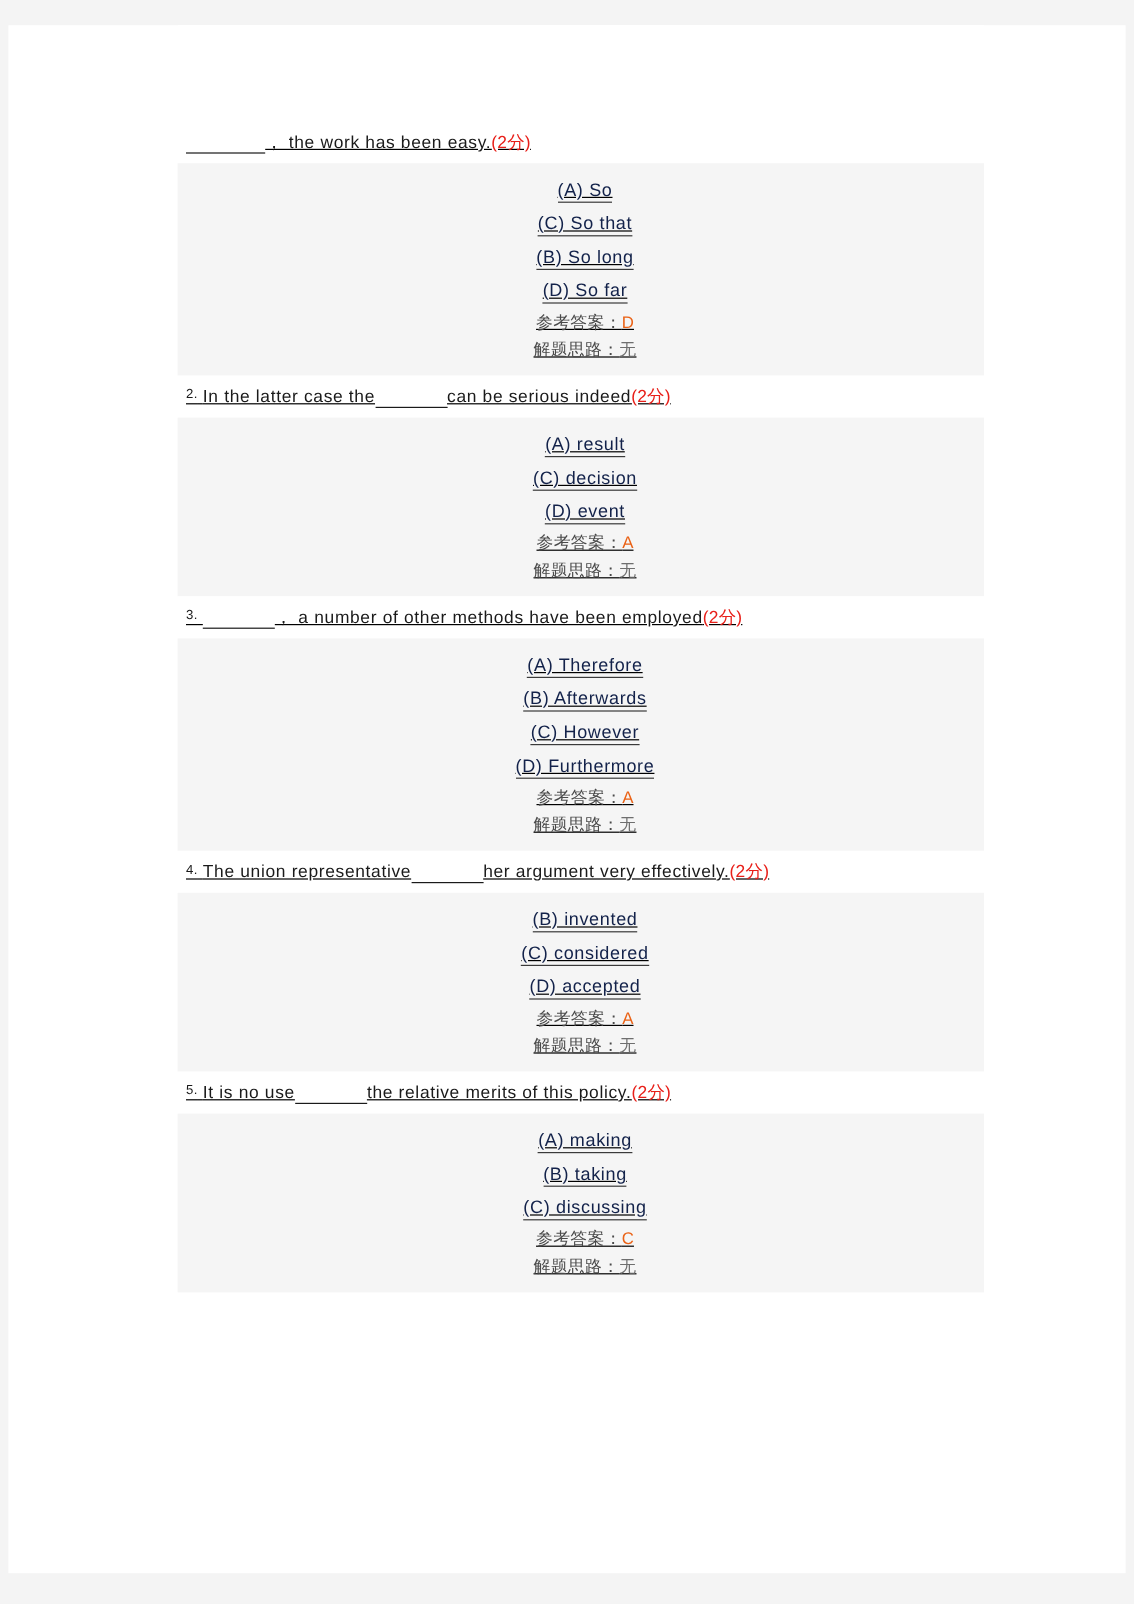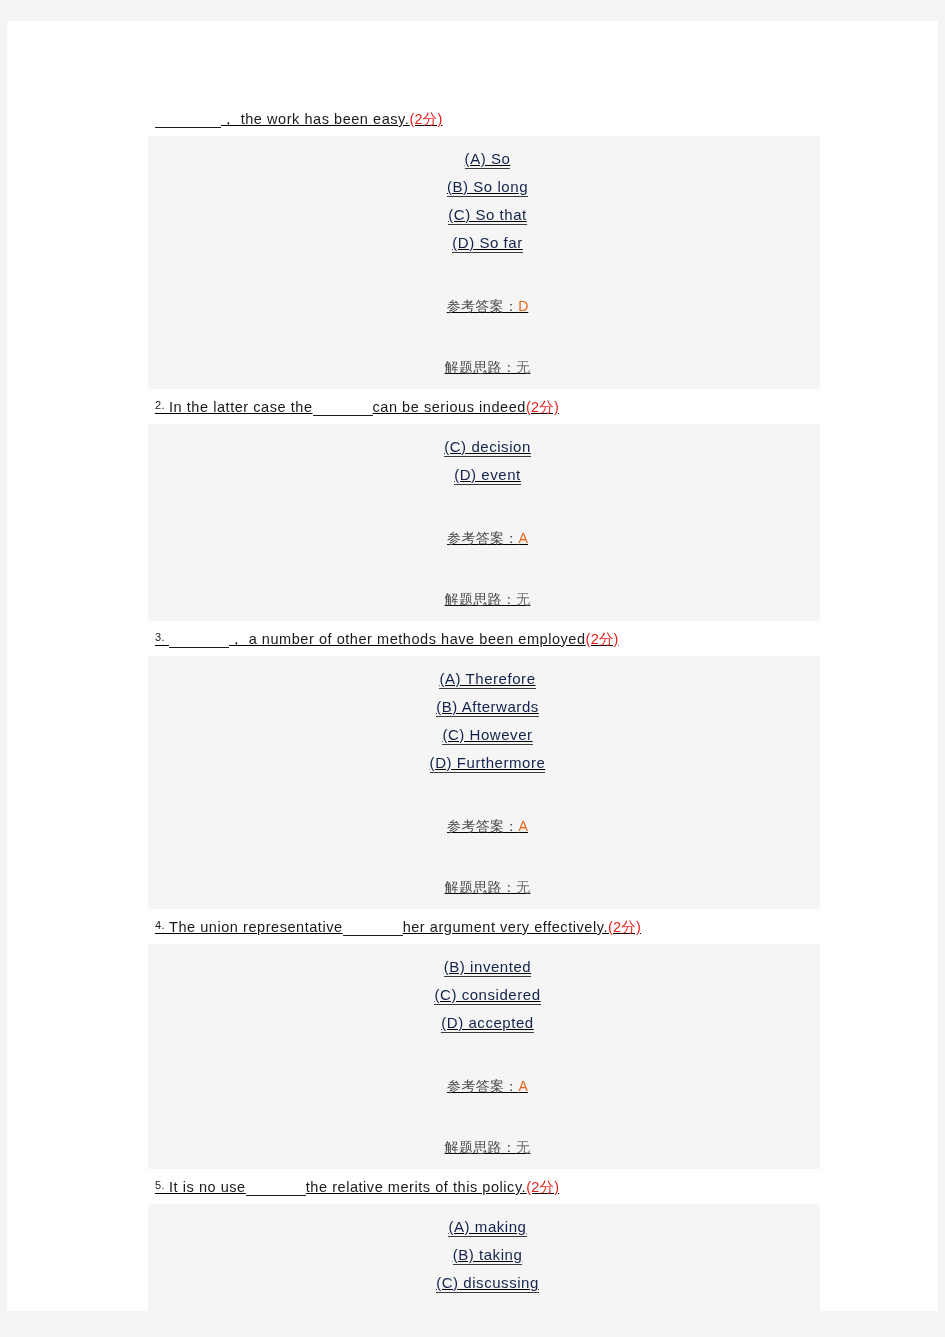--- a/index.html
+++ b/index.html
@@ -82,21 +82,20 @@
     border-bottom: 1.4px solid #3a3a3a;
     padding-bottom: 1px;
   }
 
   .meta {
     font-size: 14px;
     line-height: 23px;
     color: #4a4a4a;
     letter-spacing: .3px;
     white-space: nowrap;
-    margin-top: 38px;
   }
   .meta:first-of-type {
     margin-top: 7px;
   }
   .ansval {
     color: #ea6216;
     font-family: "Liberation Sans", "DejaVu Sans", sans-serif;
     letter-spacing: 0;
   }
   .metaval {
@@ -104,28 +103,29 @@
   }
 </style>
 </head>
 <body>
 
 <div id="page">
   <div id="content">
       <div class="stem stem-first"><span class="blank" style="width: 66px;">&nbsp;</span><span class="stem-text">， the work has been easy.</span><span class="pts">(2分)</span></div>
       <div class="block">
         <div class="opt"><span class="u">(A)  So </span></div>
+        <div class="opt"><span class="u">(C)  So  that</span></div>
         <div class="opt"><span class="u">(B)  So  long</span></div>
-        <div class="opt"><span class="u">(C)  So  that</span></div>
         <div class="opt"><span class="u">(D)  So  far</span></div>
         <div class="meta"><span>参考答案：</span><span class="ansval">D</span></div>
         <div class="meta"><span>解题思路：</span><span class="metaval">无</span></div>
       </div>
       <div class="stem"><span class="qnum">2.</span> <span class="stem-text">In the latter case the</span><span class="blank" style="width: 60px;">&nbsp;</span><span class="stem-text">can be serious indeed</span><span class="pts">(2分)</span></div>
       <div class="block">
+        <div class="opt"><span class="u">(A)  result </span></div>
         <div class="opt"><span class="u">(C)  decision </span></div>
         <div class="opt"><span class="u">(D)  event</span></div>
         <div class="meta"><span>参考答案：</span><span class="ansval">A</span></div>
         <div class="meta"><span>解题思路：</span><span class="metaval">无</span></div>
       </div>
       <div class="stem"><span class="qnum">3.</span> <span class="blank" style="width: 60px;">&nbsp;</span><span class="stem-text">， a number of other methods have been employed</span><span class="pts">(2分)</span></div>
       <div class="block">
         <div class="opt"><span class="u">(A)  Therefore </span></div>
         <div class="opt"><span class="u">(B)  Afterwards </span></div>
         <div class="opt"><span class="u">(C)  However </span></div>

